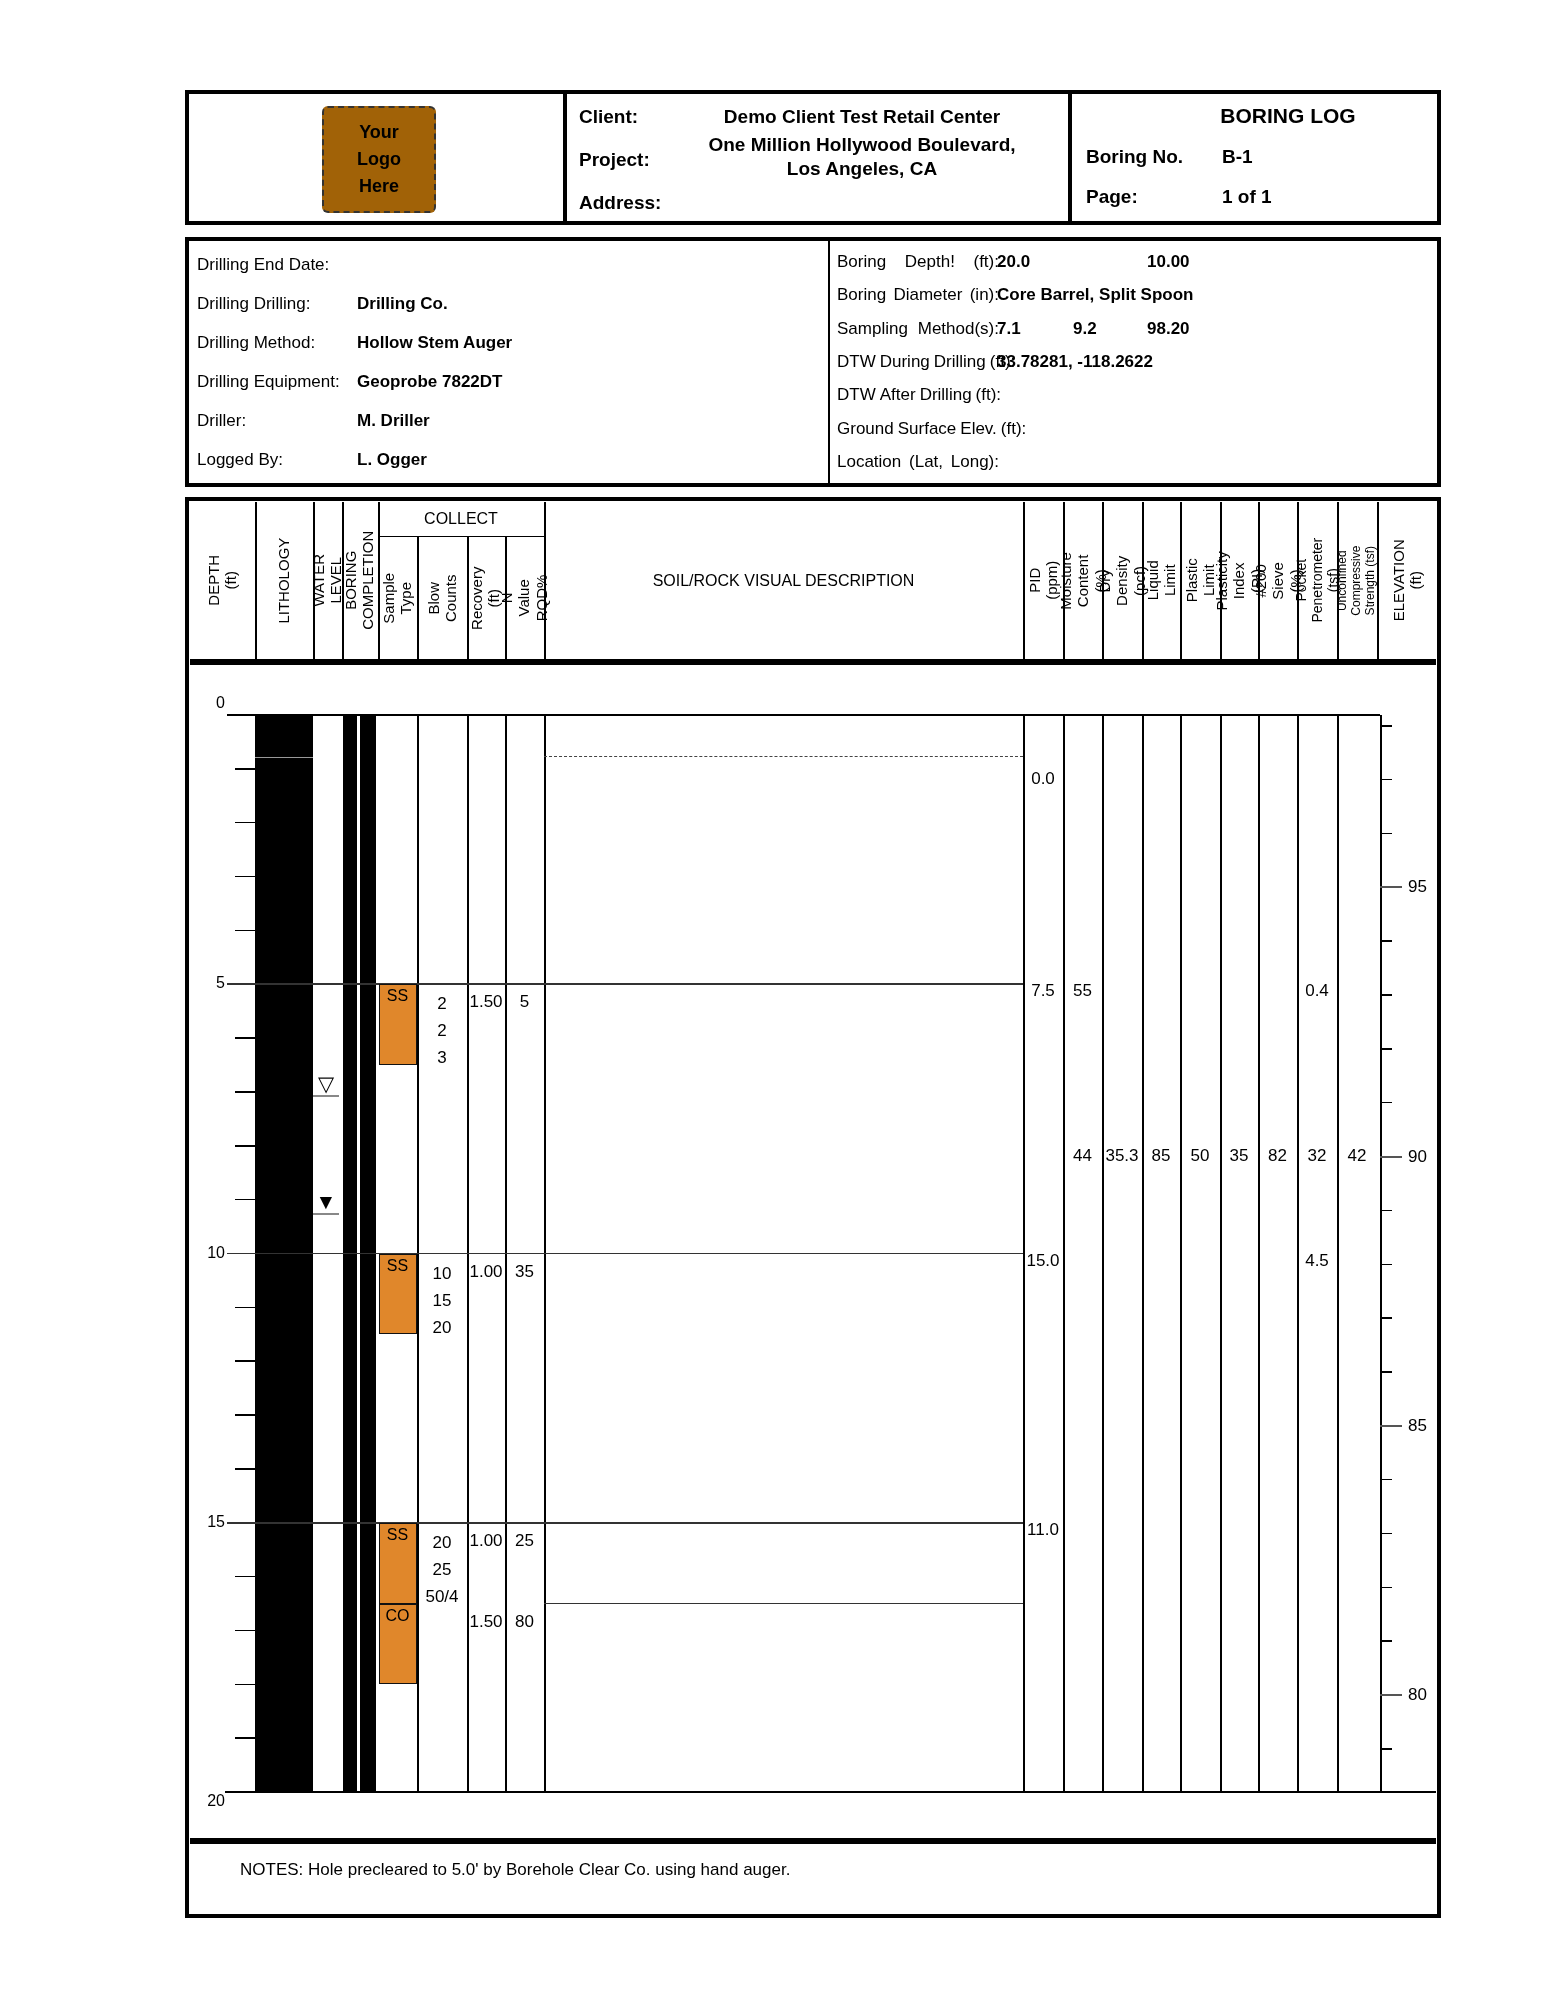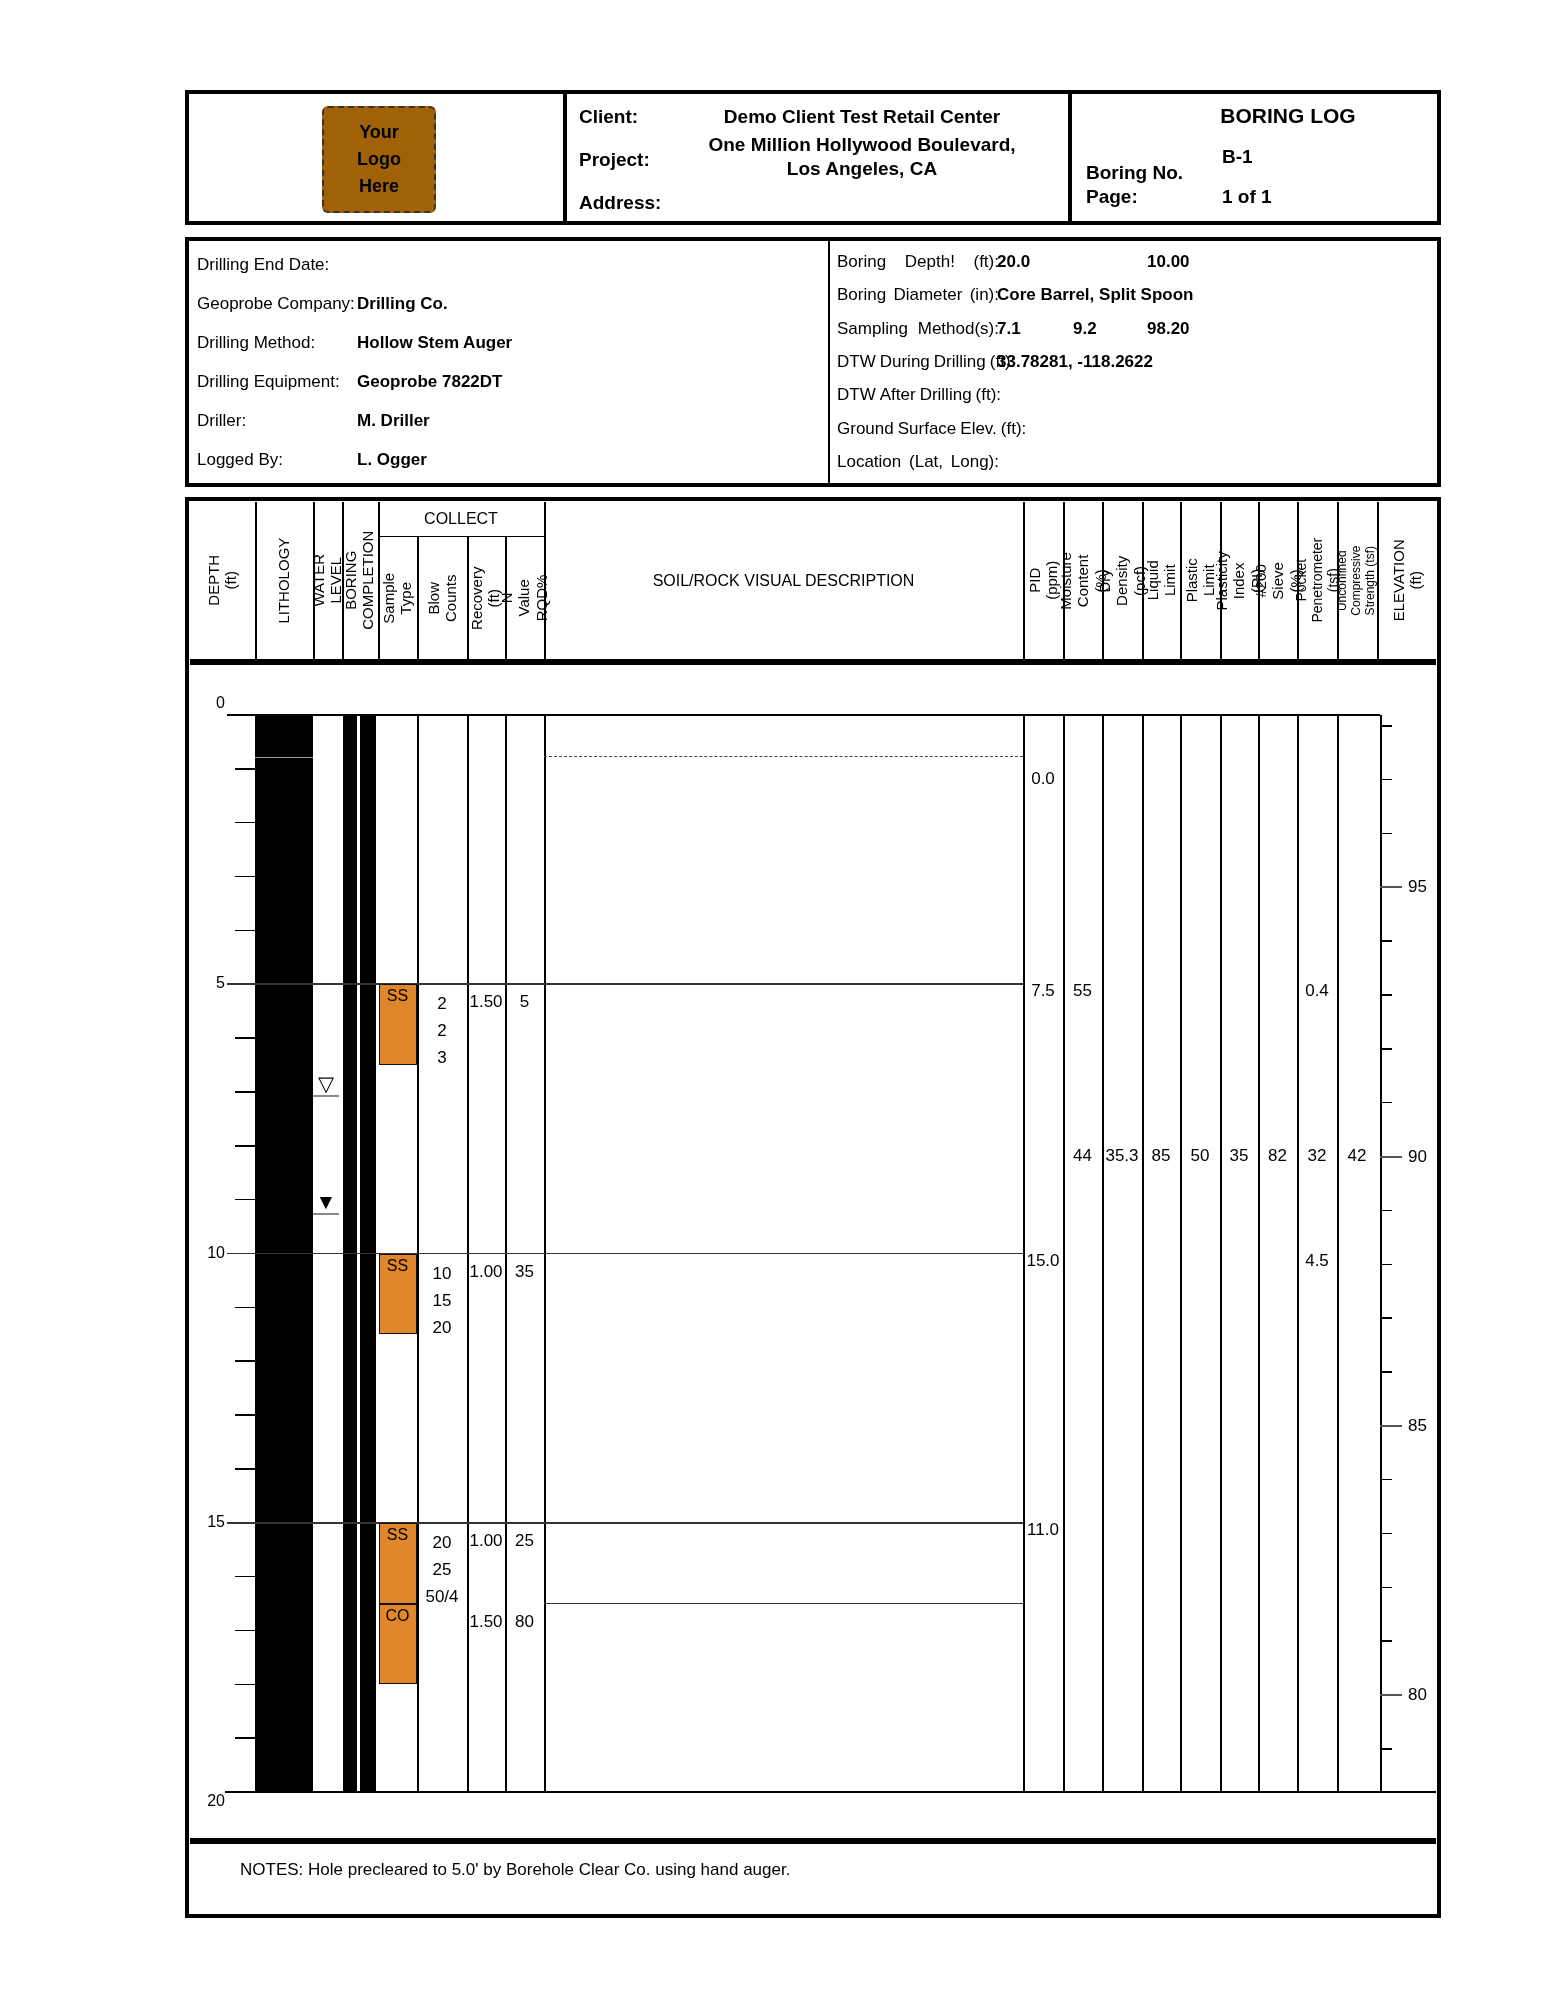--- a/index.html
+++ b/index.html
@@ -48,35 +48,35 @@
       <div class="abs" style="left:12px; top:55px;">Project:</div>
       <div class="abs ctr" style="left:100px; top:40px; width:390px;">One Million Hollywood Boulevard,</div>
       <div class="abs ctr" style="left:100px; top:64px; width:390px;">Los Angeles, CA</div>
       <div class="abs" style="left:12px; top:98px;">Address:</div>
       <div class="abs ctr" style="left:100px; top:98px; width:390px;"></div>
     </div>
     <div class="vsep" style="left:879px; top:0; width:4px; height:127px;"></div>
 
     <div class="abs" style="left:883px; top:0; width:365px; height:127px; font-size:19px; font-weight:bold;">
       <div class="abs ctr" style="left:0; top:10px; width:432px; font-size:21px;">BORING LOG</div>
-      <div class="abs" style="left:14px; top:68px;">Boring No.</div>
+      <div class="abs" style="left:14px; top:52px;">Boring No.</div>
       <div class="abs" style="left:150px; top:52px;">B-1</div>
       <div class="abs" style="left:14px; top:92px;">Page:</div>
       <div class="abs" style="left:150px; top:92px;">1 of 1</div>
     </div>
   </div>
 
   <div class="box" style="left:185px; top:237px; width:1256px; height:250px;">
     <div class="info-col" id="info-left" style="left:8px; top:4px; width:620px; height:234px;">
         <div class="info-row">
           <div class="lab">Drilling End Date:</div>
           <div class="val" style="left: 160px;"></div>
         </div>
         <div class="info-row">
-          <div class="lab">Geoprobe Company:</div>
+          <div class="lab">Drilling Drilling:</div>
           <div class="val" style="left: 160px;">Drilling Co.</div>
         </div>
         <div class="info-row">
           <div class="lab">Drilling Method:</div>
           <div class="val" style="left: 160px;">Hollow Stem Auger</div>
         </div>
         <div class="info-row">
           <div class="lab">Drilling Equipment:</div>
           <div class="val" style="left: 160px;">Geoprobe 7822DT</div>
         </div>

